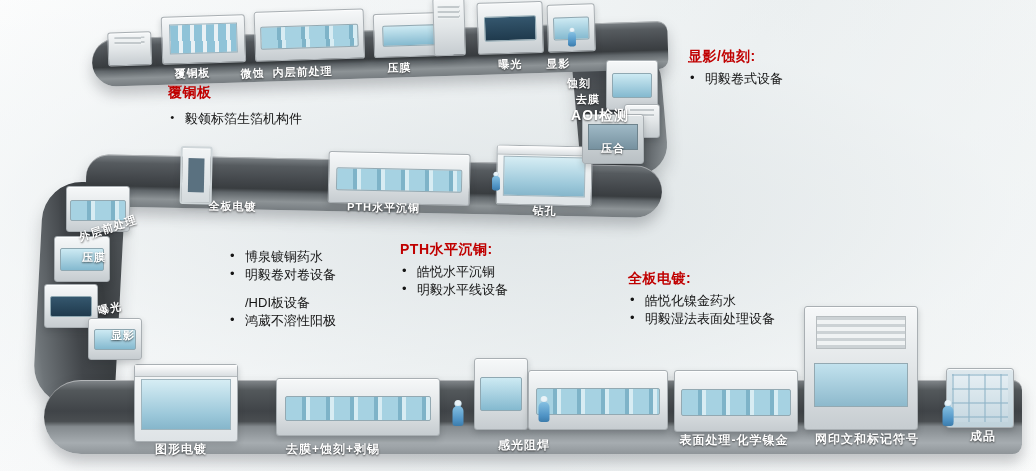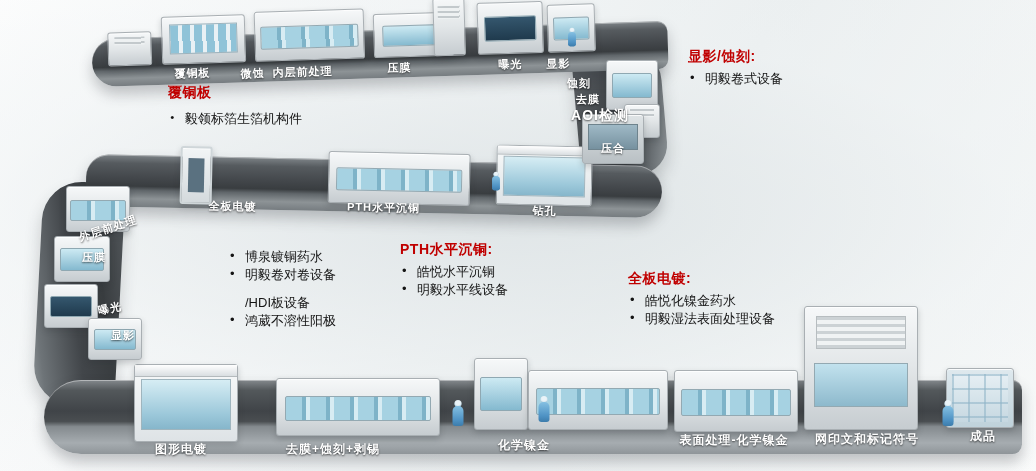--- a/index.html
+++ b/index.html
@@ -136,21 +136,21 @@
     <div class="belt-surface"></div>
     <div class="m m-booth" style="left:90px;top:-16px;width:102px;height:76px"></div>
     <div class="m m-windows" style="left:232px;top:-2px;width:162px;height:56px"></div>
     <div class="m m-glass" style="left:430px;top:-22px;width:52px;height:70px"></div>
     <div class="m m-windows" style="left:484px;top:-10px;width:138px;height:58px"></div>
     <div class="m m-windows" style="left:630px;top:-10px;width:122px;height:60px"></div>
     <div class="m m-printer" style="left:760px;top:-74px;width:112px;height:122px"></div>
     <div class="m m-pallet" style="left:902px;top:-12px;width:66px;height:58px"></div>
     <div class="belt-label" style="left:137px;top:61px">图形电镀</div>
     <div class="belt-label" style="left:289px;top:61px">去膜+蚀刻+剥锡</div>
-    <div class="belt-label" style="left:480px;top:57px">化学镍金</div>
+    <div class="belt-label" style="left:480px;top:57px">感光阻焊</div>
     <div class="belt-label" style="left:690px;top:52px">表面处理-化学镍金</div>
     <div class="belt-label" style="left:823px;top:51px">网印文和标记符号</div>
     <div class="belt-label" style="left:939px;top:48px">成品</div>
   </div>
 
   <div>
 
     <div class="m m-glass" style="left:606px;top:60px;width:50px;height:48px"></div>
     <div class="m m-cabinet" style="left:624px;top:104px;width:34px;height:32px"></div>
     <div class="m m-press" style="left:582px;top:114px;width:60px;height:48px"></div>

